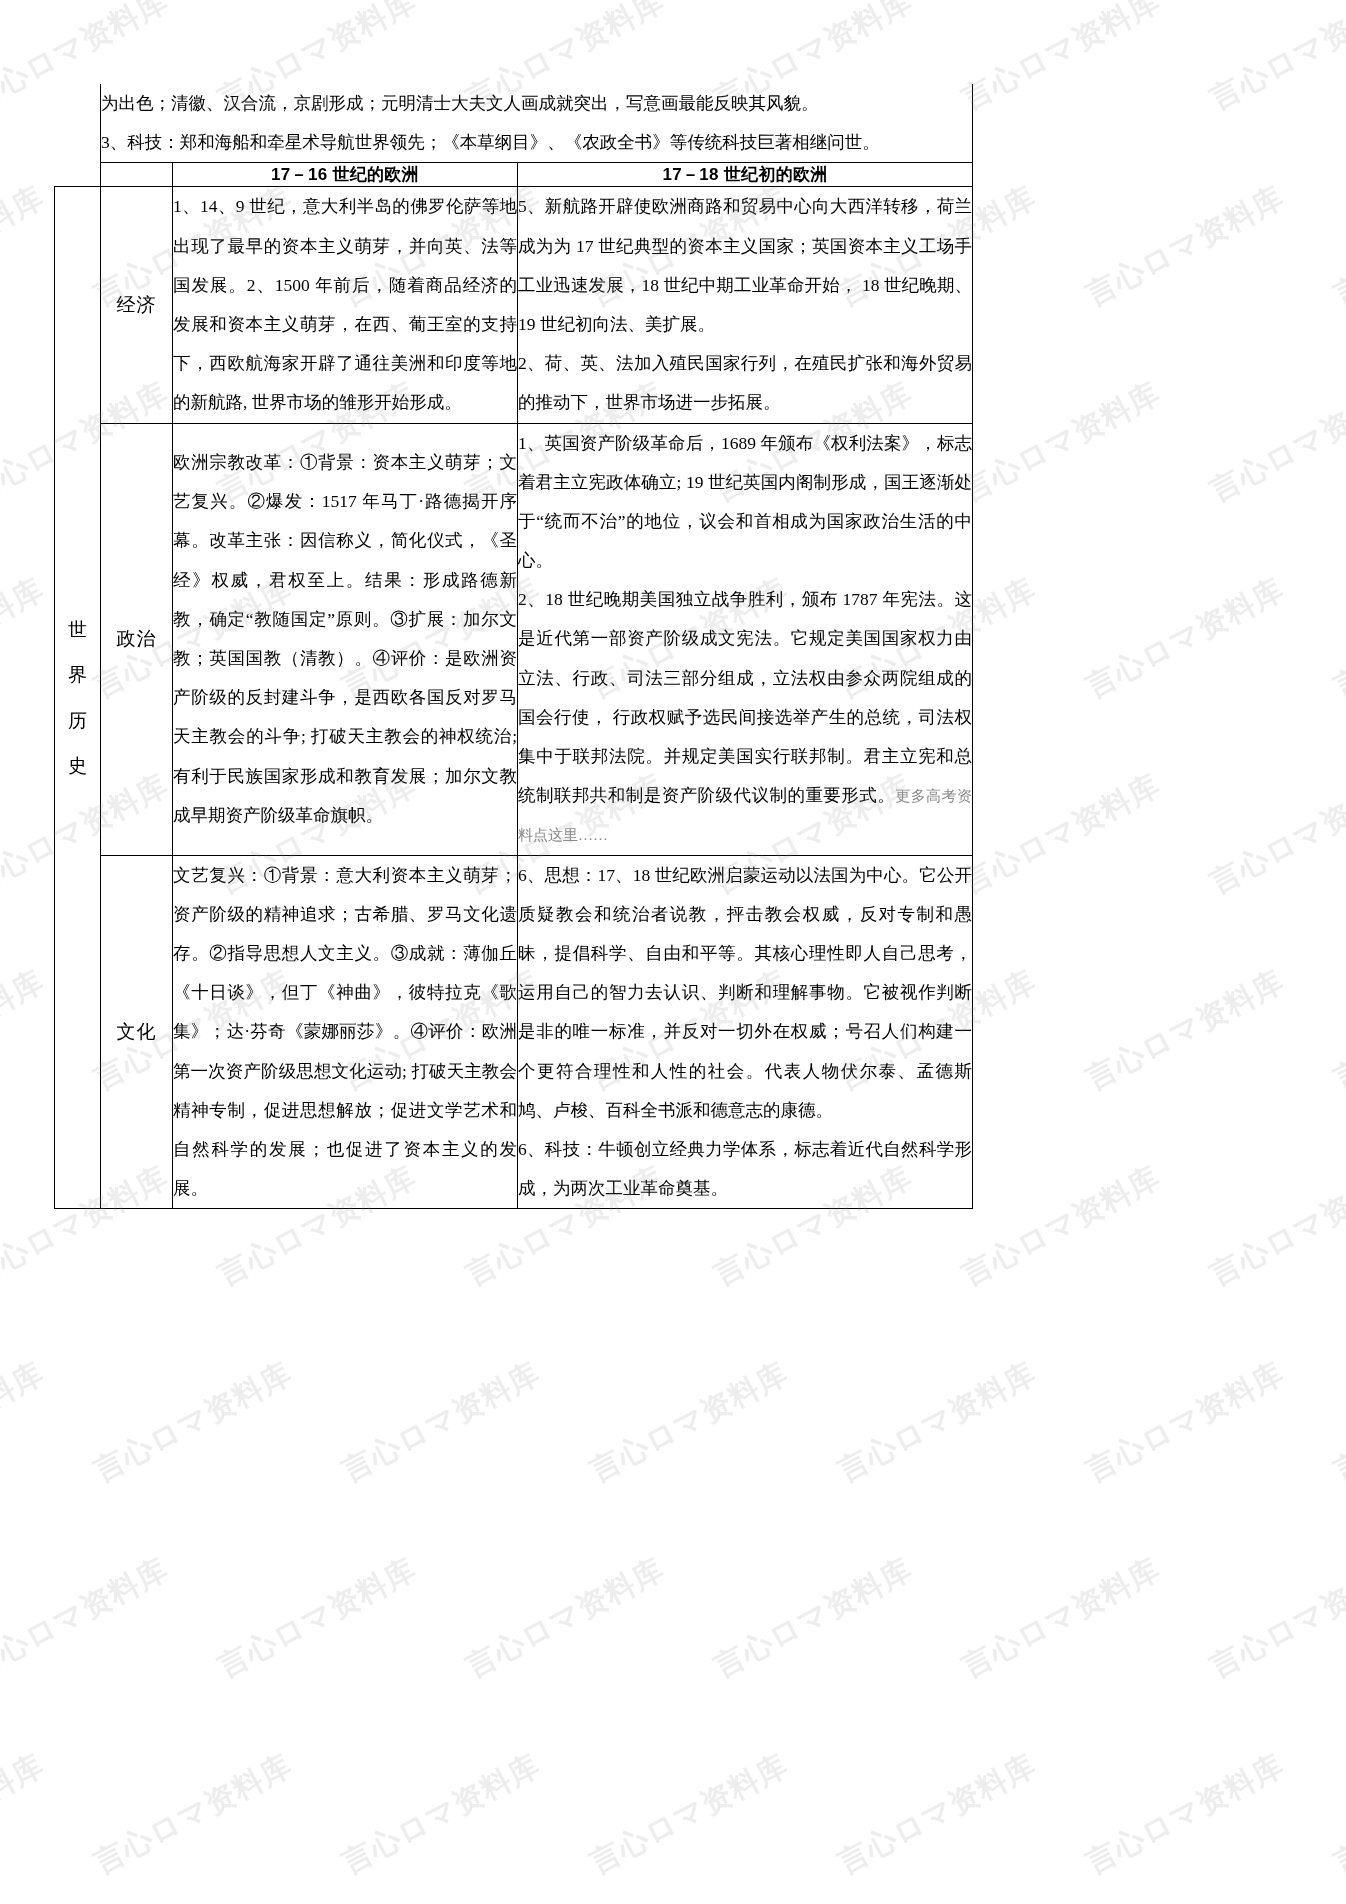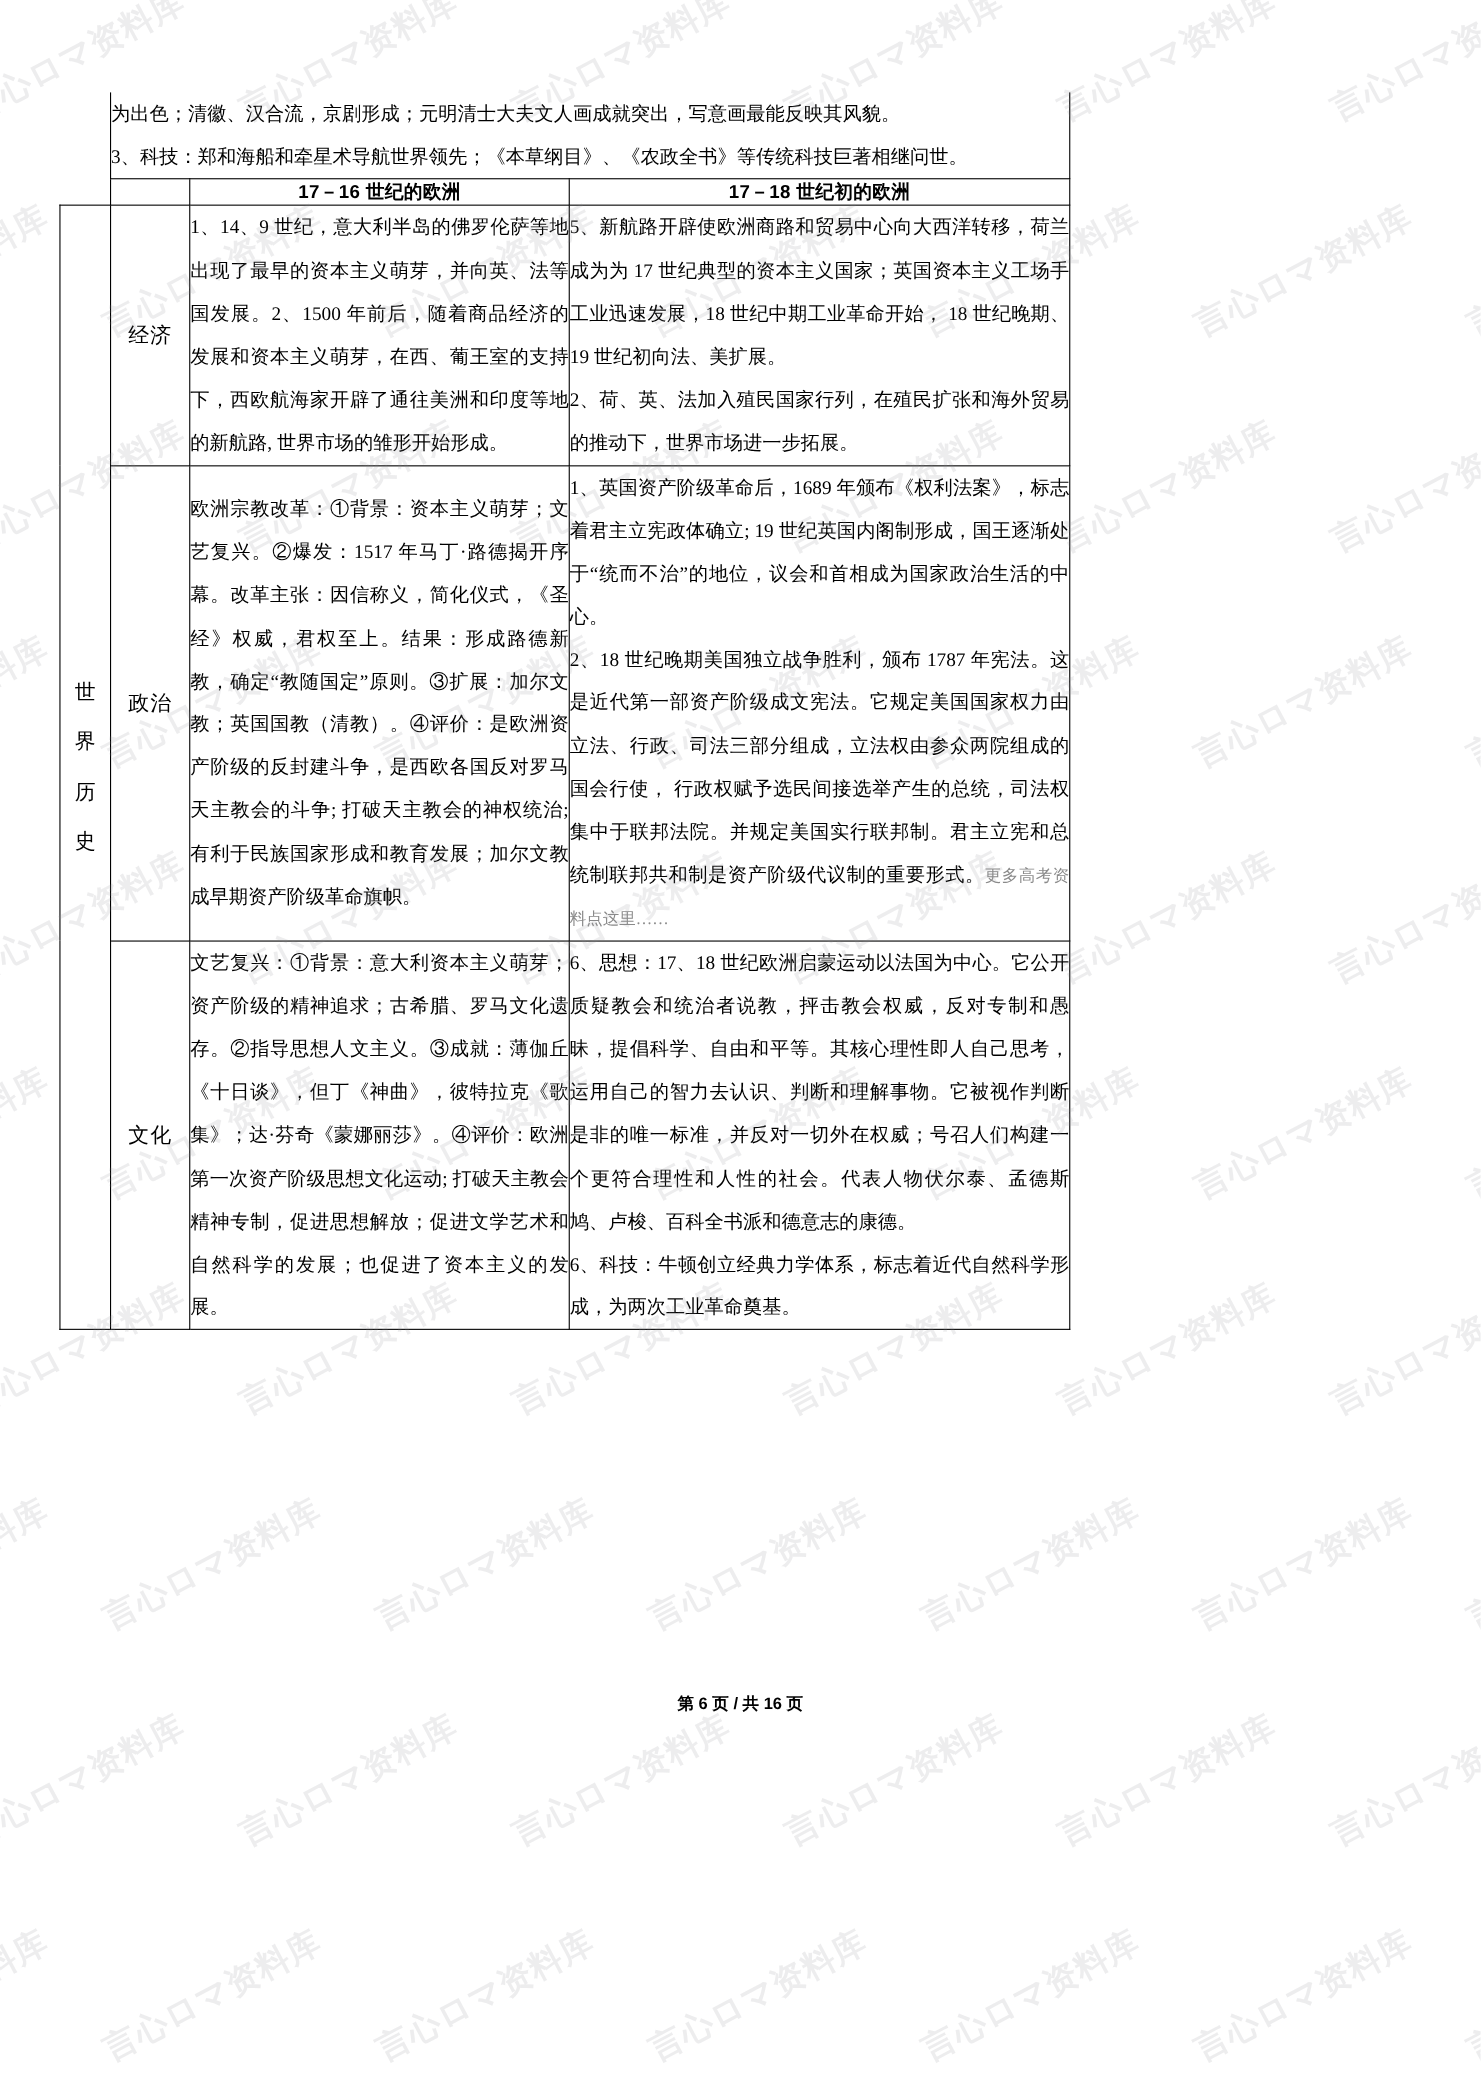--- a/index.html
+++ b/index.html
@@ -262,21 +262,14 @@
         </td>
         <td class="cell-body">
           <p>6、思想：17、18 世纪欧洲启蒙运动以法国为中心。它公开质疑教会和统治者说教，抨击教会权威，反对专制和愚昧，提倡科学、自由和平等。其核心理性即人自己思考，运用自己的智力去认识、判断和理解事物。它被视作判断是非的唯一标准，并反对一切外在权威；号召人们构建一个更符合理性和人性的社会。代表人物伏尔泰、孟德斯鸠、卢梭、百科全书派和德意志的康德。</p>
           <p>6、科技：牛顿创立经典力学体系，标志着近代自然科学形成，为两次工业革命奠基。</p>
         </td>
       </tr>
 
     </tbody>
   </table>
 
-  <div id="footer">
-    <span class="pg">第</span>
-    <span class="pg">6</span>
-    <span class="pg">页 / 共</span>
-    <span class="pg">16</span>
-    <span class="pg">页</span>
-  </div>
 
 </div>
 
 </body></html>

